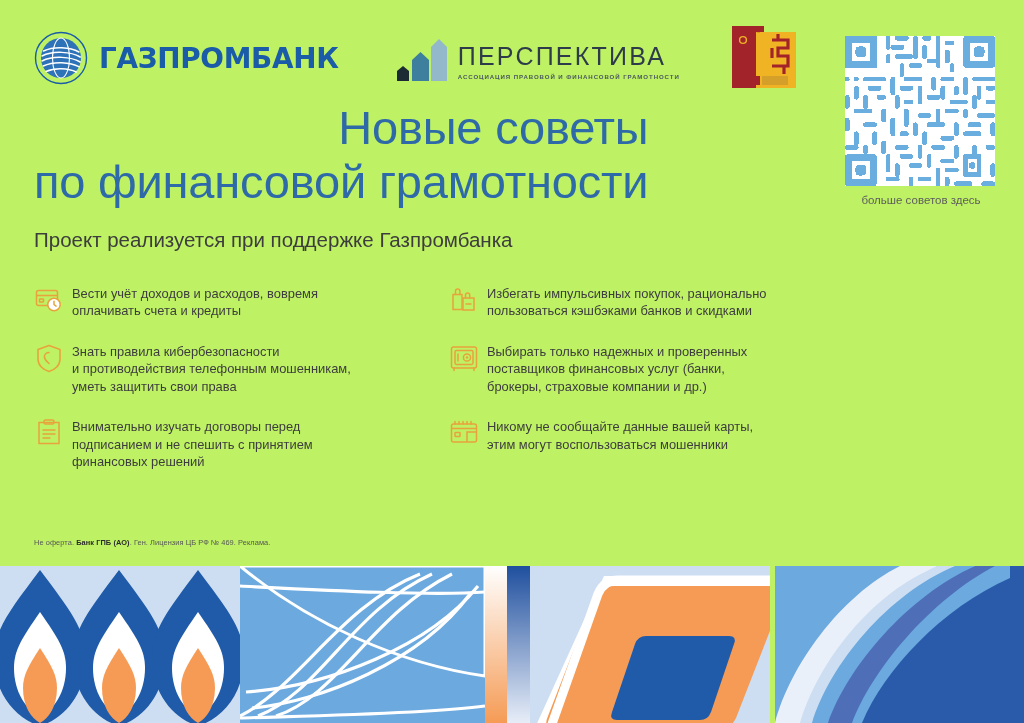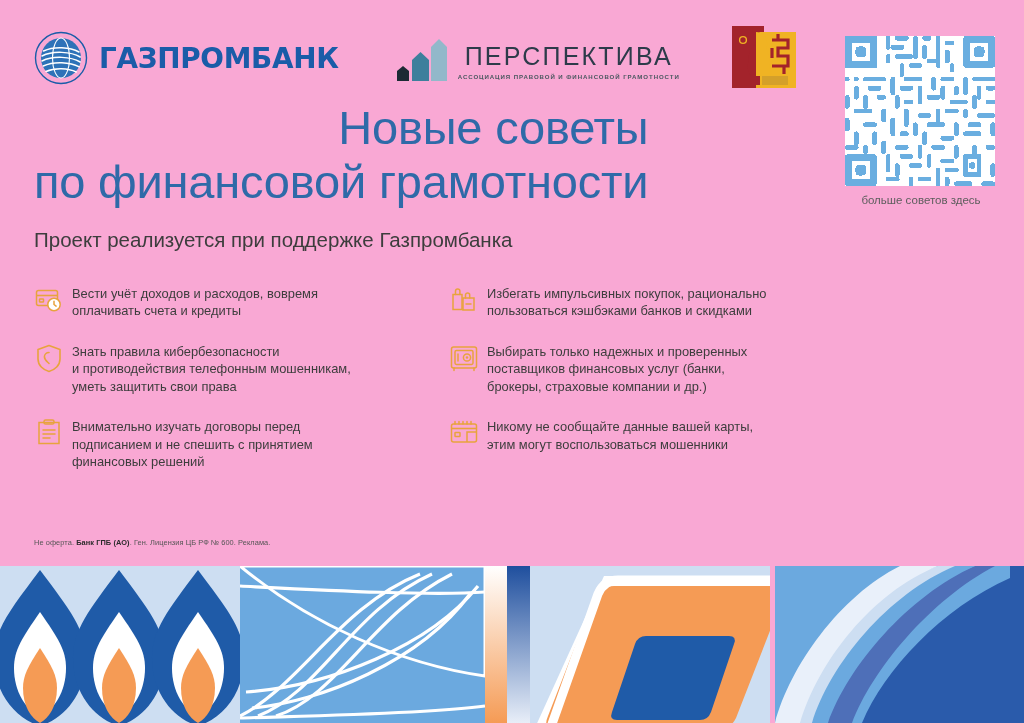--- a/index.html
+++ b/index.html
@@ -6,38 +6,38 @@
   html, body {
     margin: 0; padding: 0;
     background: #ffffff;
   }
   body {
     width: 1024px; height: 723px;
     position: relative; overflow: hidden;
     font-family: "Liberation Sans", "DejaVu Sans", sans-serif;
     color: #3b3b3b;
   }
-  .poster { position: absolute; inset: 0; background: #f9a8d4; }
+  .poster { position: absolute; inset: 0; background: #bef264; }
 
   
   .logo-row {
     position: absolute; left: 34px; top: 22px;
     display: flex; align-items: center; gap: 0;
   }
   .gpb-logo { display: flex; align-items: center; gap: 11px; }
   .gpb-mark { width: 54px; height: 54px; flex: 0 0 54px; }
   .gpb-word {
     font-family: "DejaVu Sans", sans-serif;
     font-weight: bold; font-size: 29px; letter-spacing: -0.3px;
     color: #1a5ca8; transform: scaleX(0.96); transform-origin: left center;
     white-space: nowrap;
   }
   .persp-logo { display: flex; align-items: flex-end; gap: 9px; margin-left: 48px; }
   .persp-mark { width: 52px; height: 46px; flex: 0 0 52px; }
-  .persp-text { padding-bottom: 1px; text-align: center; }
+  .persp-text { padding-bottom: 1px; }
   .persp-word {
     font-family: "Liberation Sans", sans-serif;
     font-size: 25px; font-weight: 400; letter-spacing: 2.2px;
     color: #2d3b4a; white-space: nowrap; line-height: 1;
   }
   .persp-sub {
     font-family: "Liberation Sans", sans-serif;
     font-size: 6.1px; letter-spacing: 0.92px; color: #49575f;
     white-space: nowrap; margin-top: 4px; font-weight: bold;
   }
@@ -358,21 +358,21 @@
           <path d="M6 6V3.5M10 6V3.5M14 6V3.5M18 6V3.5M22 6V3.5" stroke-linecap="round"></path>
           <rect x="6" y="14.5" width="5" height="4" rx="0.6"></rect>
           <path d="M18 24V14h9.5"></path>
         </svg>
       </span>
       <span class="tip-text">Никому не сообщайте данные вашей карты,
 этим могут воспользоваться мошенники</span>
     </div>
   </div>
 
-  <div class="disclaimer"><span>Не оферта. </span><b>Банк ГПБ (АО)</b><span>. Ген. Лицензия ЦБ РФ № 600. Реклама.</span></div>
+  <div class="disclaimer"><span>Не оферта. </span><b>Банк ГПБ (АО)</b><span>. Ген. Лицензия ЦБ РФ № 469. Реклама.</span></div>
 
   <div class="banner">
     <svg viewBox="0 0 1024 157" width="1024" height="157" aria-hidden="true">
       <defs>
         <linearGradient id="gOrange" x1="0" y1="0" x2="0" y2="1">
           <stop offset="0%" stop-color="#ffffff"></stop>
           <stop offset="100%" stop-color="#f59b55"></stop>
         </linearGradient>
         <linearGradient id="gBlue" x1="0" y1="0" x2="0" y2="1">
           <stop offset="0%" stop-color="#1f4f9e"></stop>

